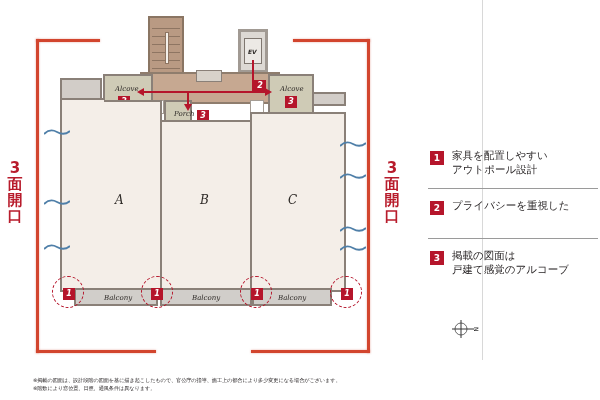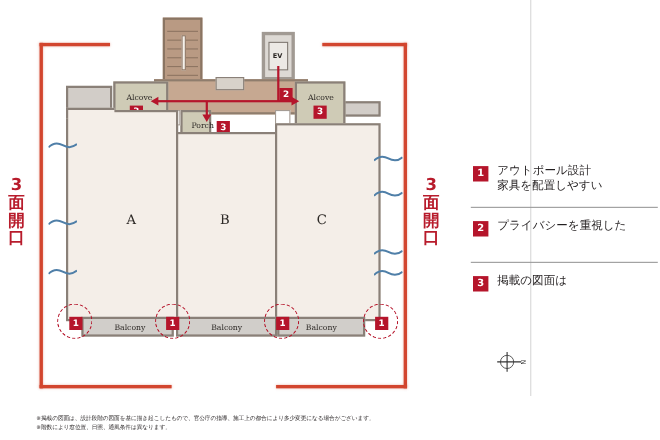--- a/index.html
+++ b/index.html
@@ -11,21 +11,21 @@
   
   .frame-seg { position: absolute; background: #d2452e; box-shadow: 0 0 2px rgba(210,69,46,0.5); }
 
   
   .side-label {
     position: absolute; color: #b81c2c; font-family: "DejaVu Sans", sans-serif;
     font-weight: bold; font-size: 15px; line-height: 16px; text-align: center; width: 18px;
   }
 
   
-  .plan { position: absolute; left: 0; top: 0; width: 420px; height: 370px; }
+  .plan { position: absolute; left: 0; top: 0; width: 420px; height: 370px; font-style: italic; }
   .wall { position: absolute; background: #8f857c; }
   .room { position: absolute; background: #f4eee8; border: 2px solid #8a8078; }
   .room-label {
     position: absolute; font-family: "DejaVu Serif", serif; font-size: 12px; color: #2d2926;
   }
   .alcove { position: absolute; background: #cfcbb6; border: 2px solid #8a8078; }
   .core { position: absolute; background: #c6a891; border: 2px solid #8f7d6d; }
   .stair { position: absolute; background: #b99a83; border: 2px solid #8a7563; }
   .stair-line { position: absolute; left: 2px; right: 2px; height: 1px; background: #8e7562; }
   .stair-rail { position: absolute; background: #f4f0ea; border: 1px solid #8e7562; }
@@ -198,38 +198,39 @@
         <path d="M0 6 Q6 0 13 4 T26 3" fill="none" stroke="#4f7fa8" stroke-width="1.8"></path>
       </svg>
   </div>
 
   <div class="divider-v"></div>
 
   <div class="legend">
     <div class="legend-item" style="position:absolute; top:0; left:0; width:172px;">
       <div class="legend-badge">1</div>
       <div class="legend-text">
+        <div>家具を配置しやすい</div>
         <div>アウトポール設計</div>
-        <div>家具を配置しやすい</div>
       </div>
     </div>
     <div class="legend-sep" style="top:40px;"></div>
 
     <div class="legend-item" style="position:absolute; top:50px; left:0; width:172px;">
       <div class="legend-badge">2</div>
       <div class="legend-text">
         <div>プライバシーを重視した</div>
       </div>
     </div>
     <div class="legend-sep" style="top:90px;"></div>
 
     <div class="legend-item" style="position:absolute; top:100px; left:0; width:172px;">
       <div class="legend-badge">3</div>
       <div class="legend-text">
         <div>掲載の図面は</div>
+        <div>戸建て感覚のアルコーブ</div>
       </div>
     </div>
   </div>
 
   <svg class="compass" viewBox="0 0 30 22" style="width:30px;">
     <circle cx="11" cy="11" r="6" fill="none" stroke="#444" stroke-width="0.8"></circle>
     <line x1="2" y1="11" x2="24" y2="11" stroke="#333" stroke-width="1"></line>
     <line x1="11" y1="2" x2="11" y2="20" stroke="#333" stroke-width="1"></line>
     <text x="24" y="13" font-size="6" fill="#333" font-family="DejaVu Sans, sans-serif" transform="rotate(90 26 11)">N</text>
   </svg>

